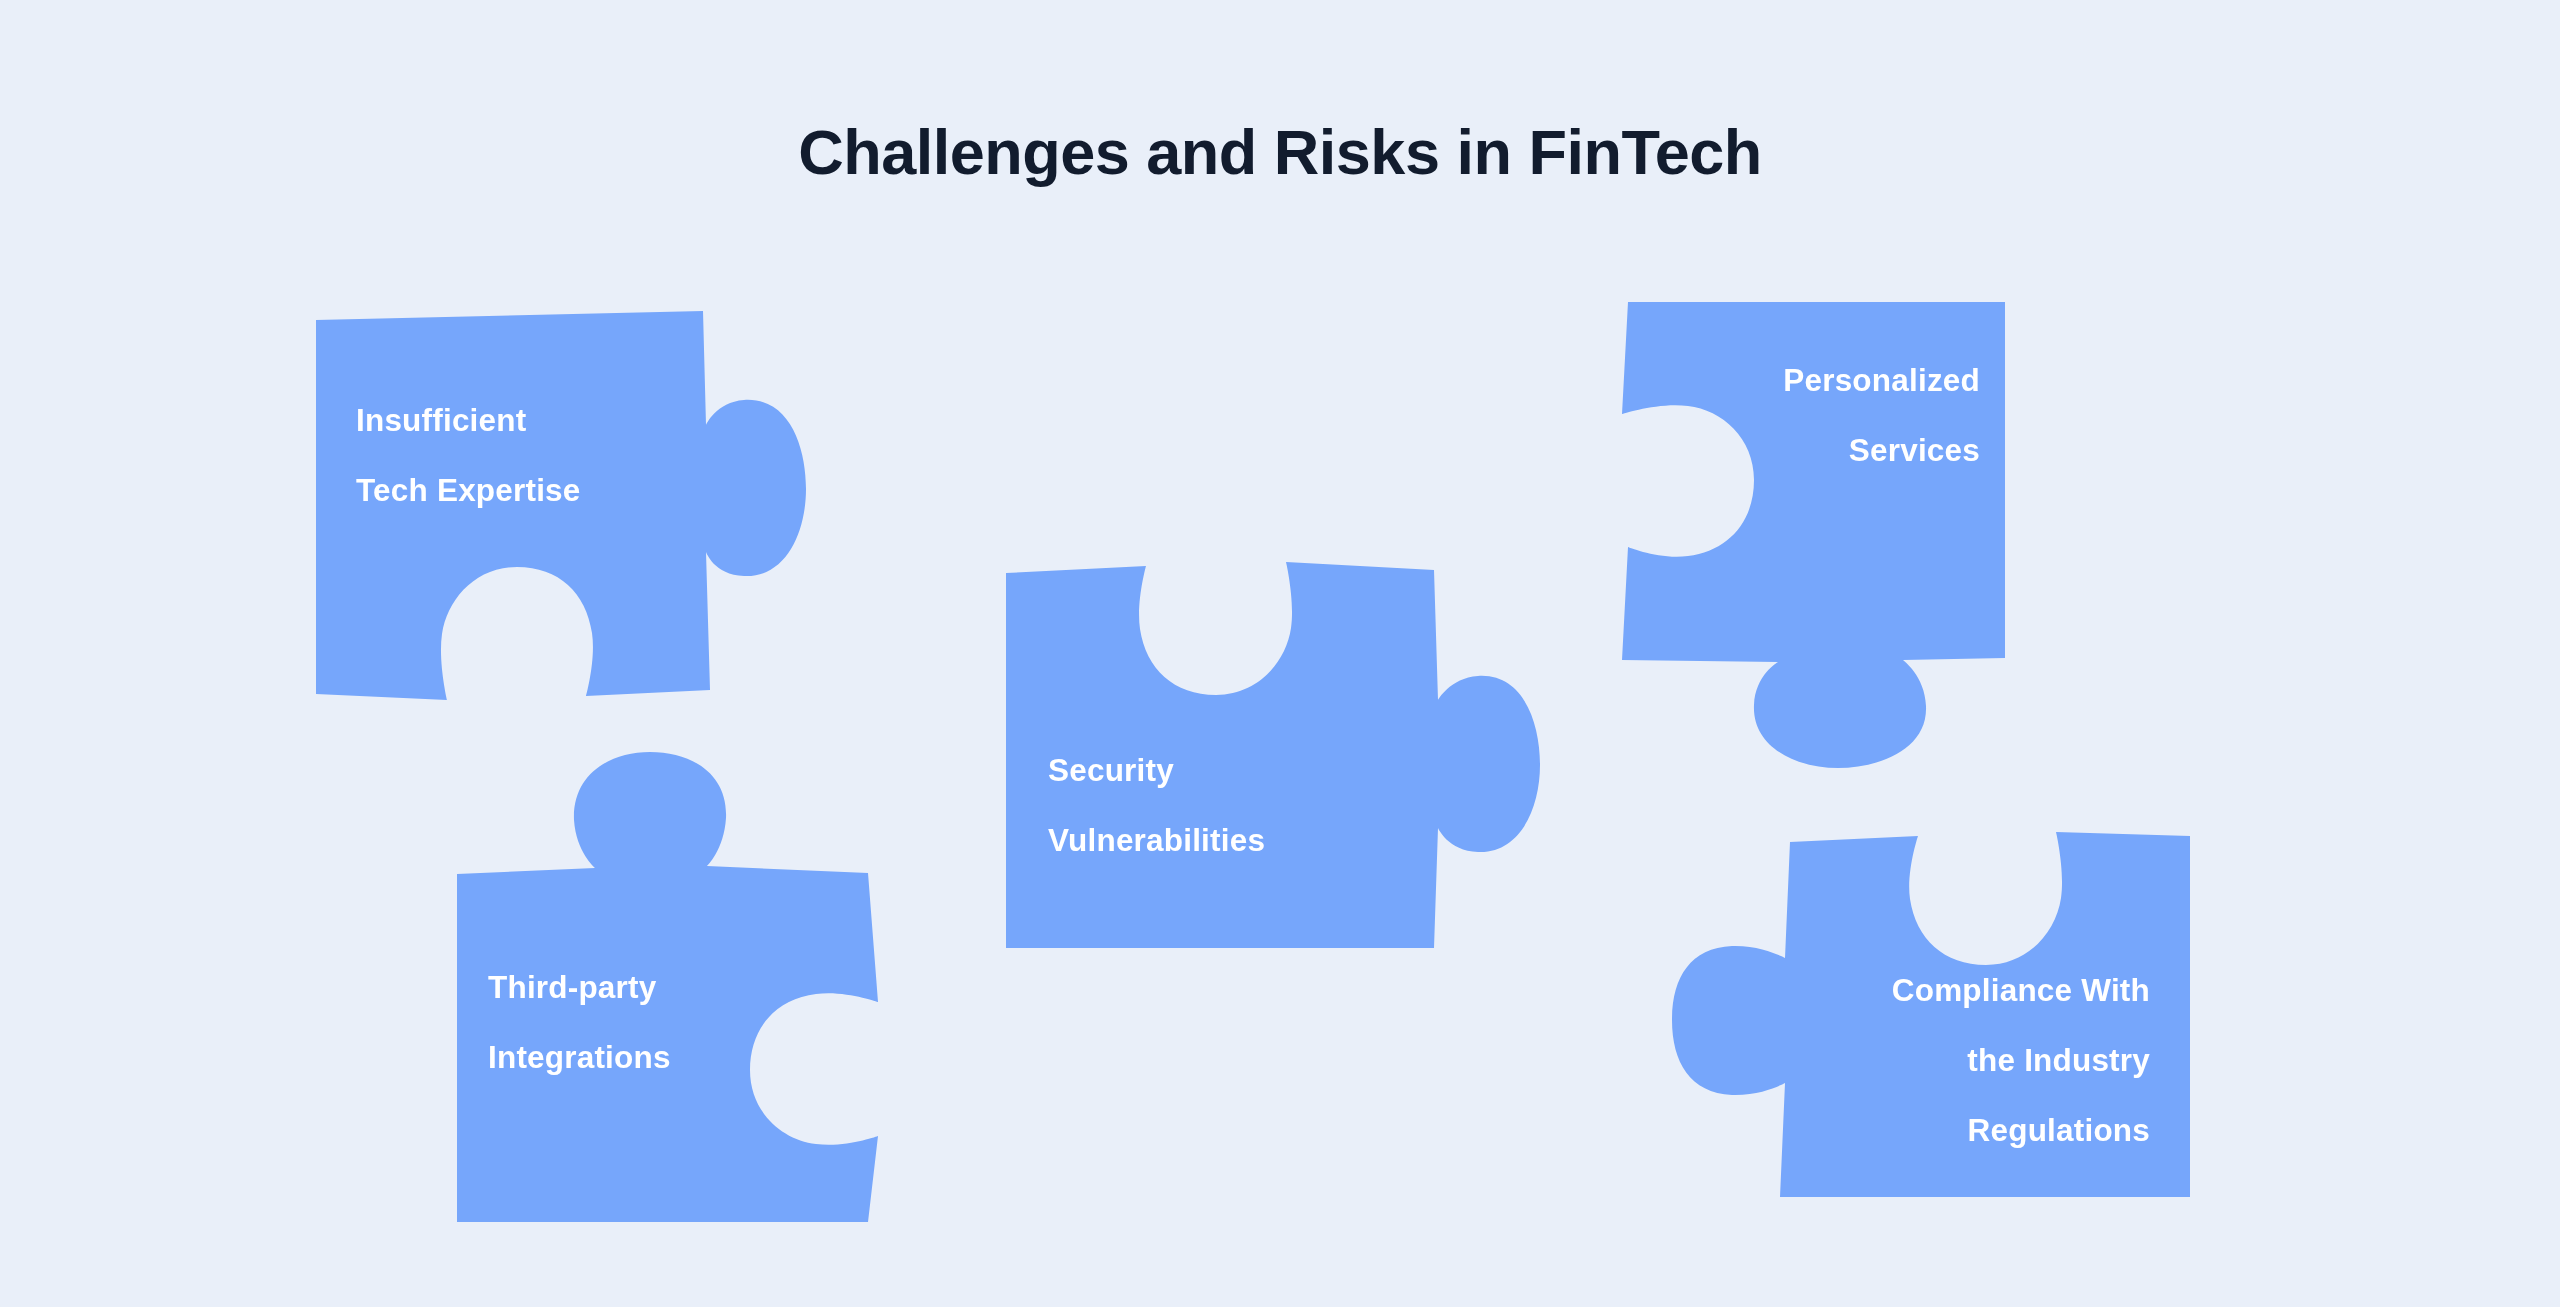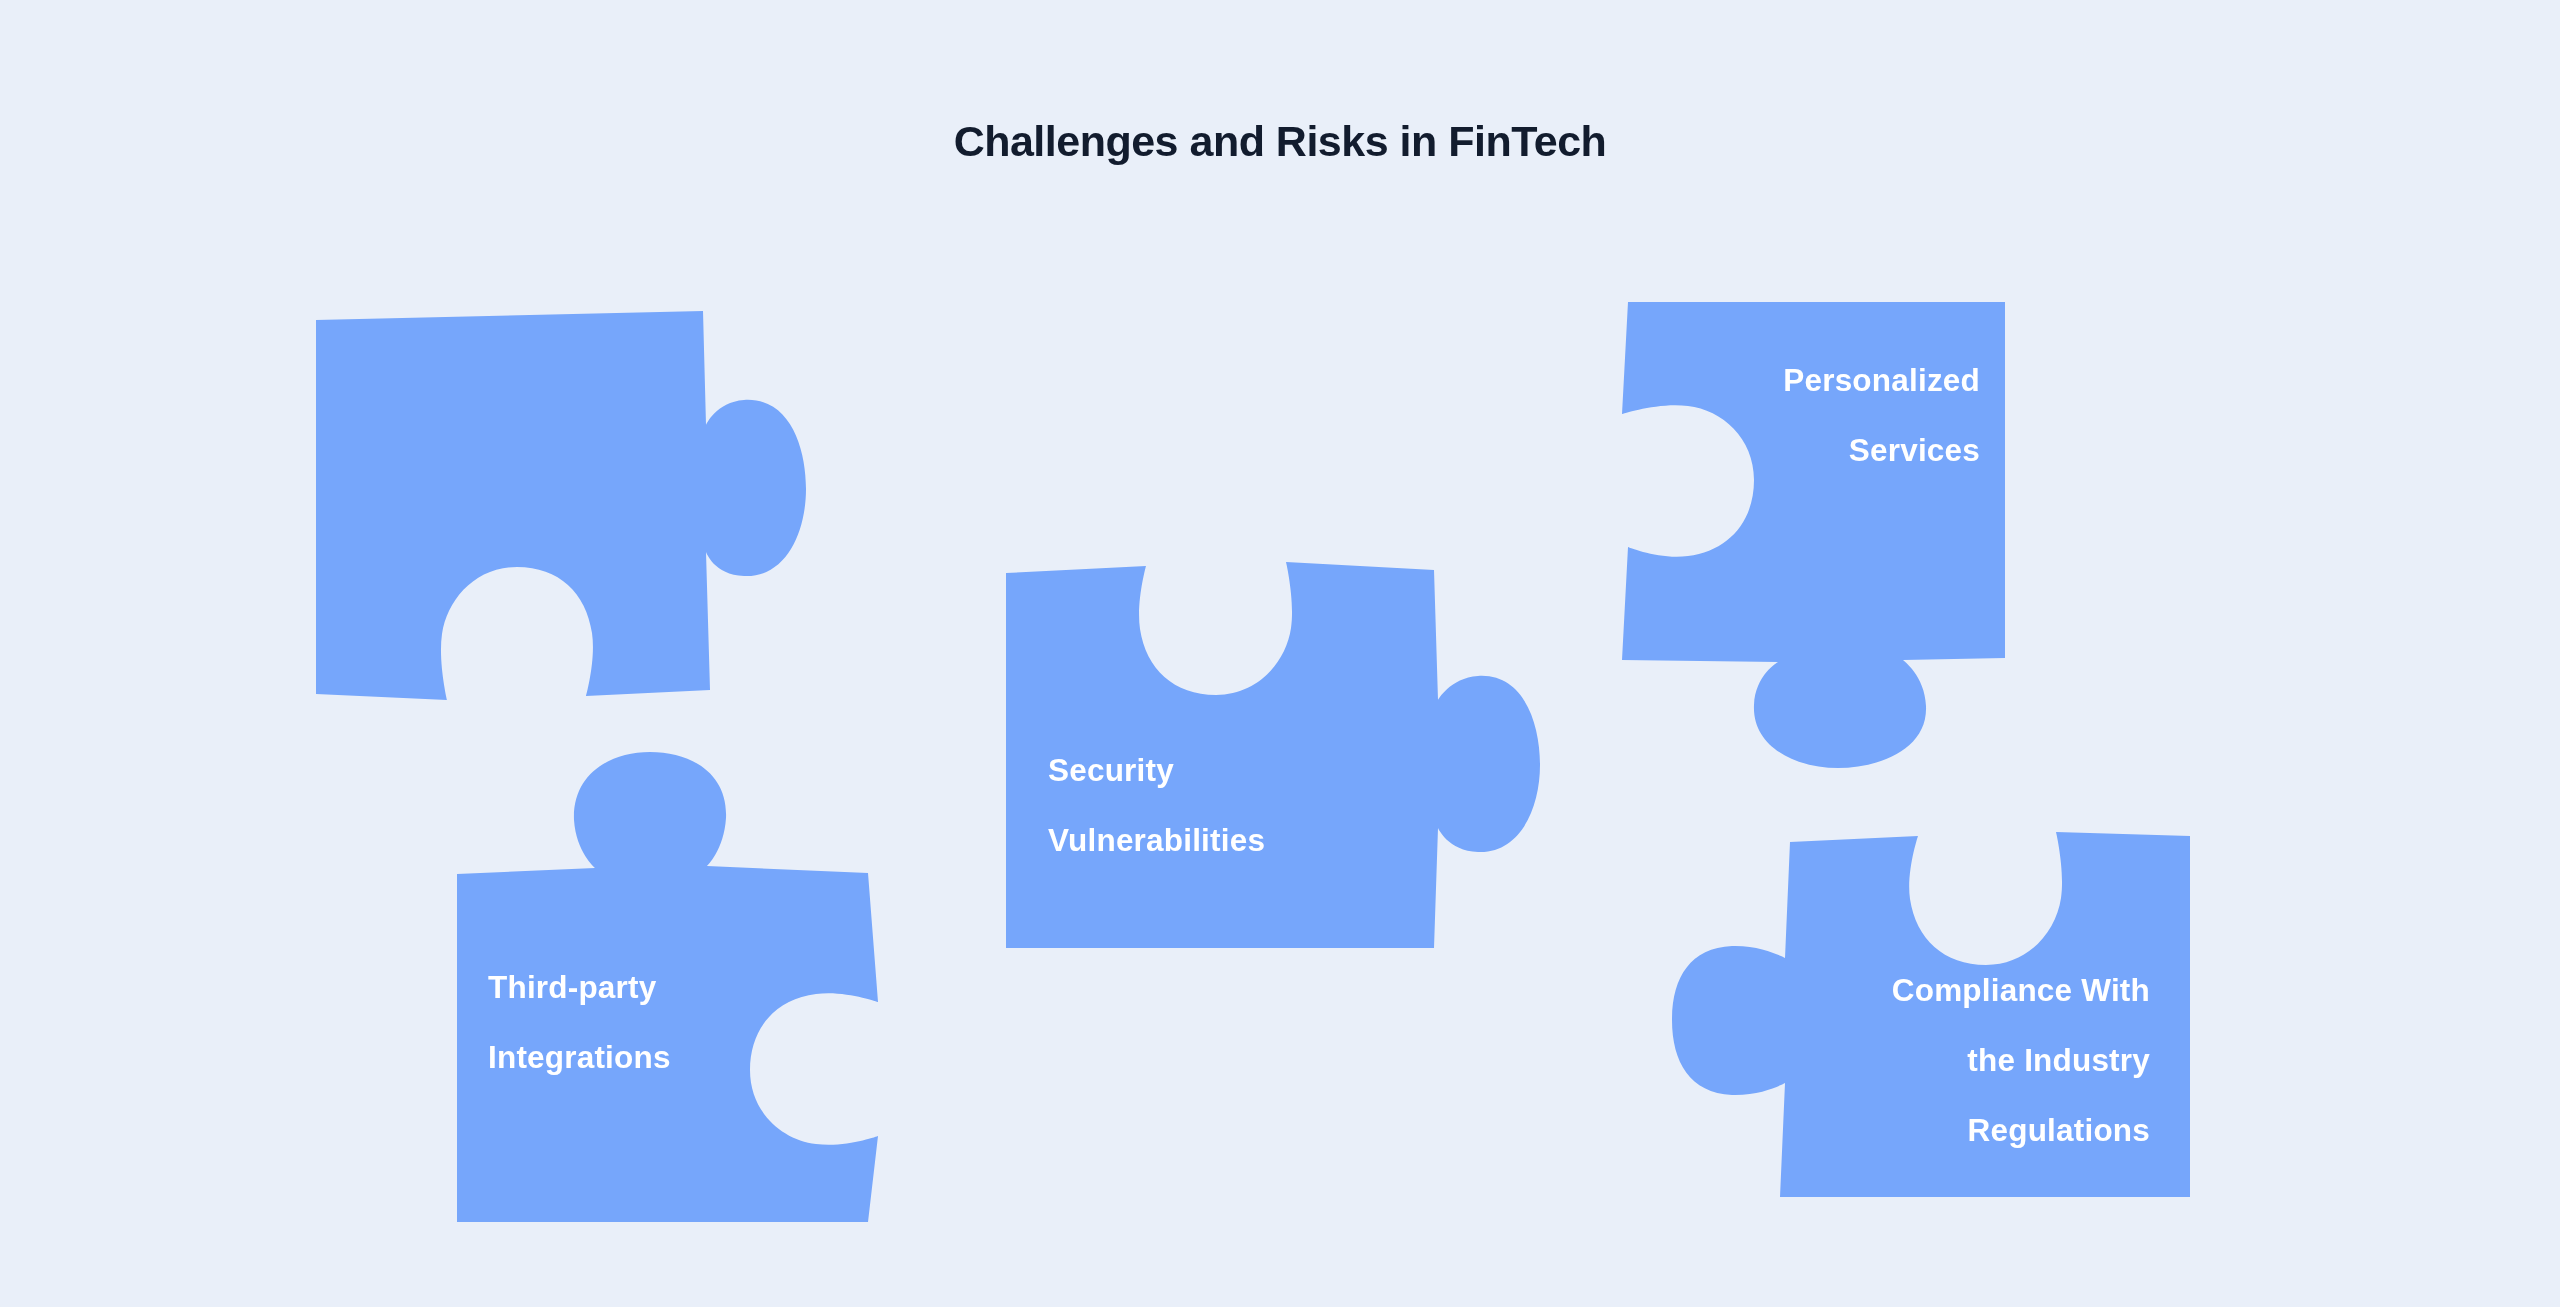--- a/index.html
+++ b/index.html
@@ -18,21 +18,21 @@
     width: 2560px;
     height: 1307px;
     background: #e9eff9;
   }
   #page-title {
     position: absolute;
     left: 0;
     top: 118px;
     width: 2560px;
     text-align: center;
-    font-size: 43px;
+    font-size: 63px;
     font-weight: bold;
     letter-spacing: -0.5px;
     color: #121c2e;
     line-height: 1.1;
   }
   .puzzle-svg {
     position: absolute;
     left: 0;
     top: 0;
     width: 2560px;
@@ -140,20 +140,22 @@
              L 2190,1197
              L 1780,1197
              L 1785,1083
              C 1785,1083 1762,1096 1732,1095
              C 1690,1093 1672,1062 1672,1020
              C 1672,978 1690,948 1732,946
              C 1762,945 1785,958 1785,958
              Z"></path>
   </svg>
 
+  <div class="piece-label label-left" id="label-insufficient-tech-expertise">Insufficient
+Tech Expertise</div>
 
   <div class="piece-label label-right" id="label-personalized-services">Personalized
 Services</div>
 
   <div class="piece-label label-left" id="label-security-vulnerabilities">Security
 Vulnerabilities</div>
 
   <div class="piece-label label-left" id="label-third-party-integrations">Third-party
 Integrations</div>
 

